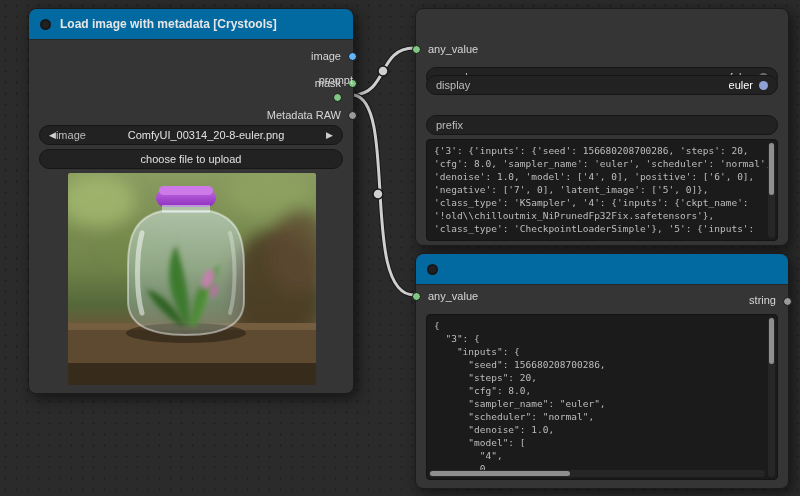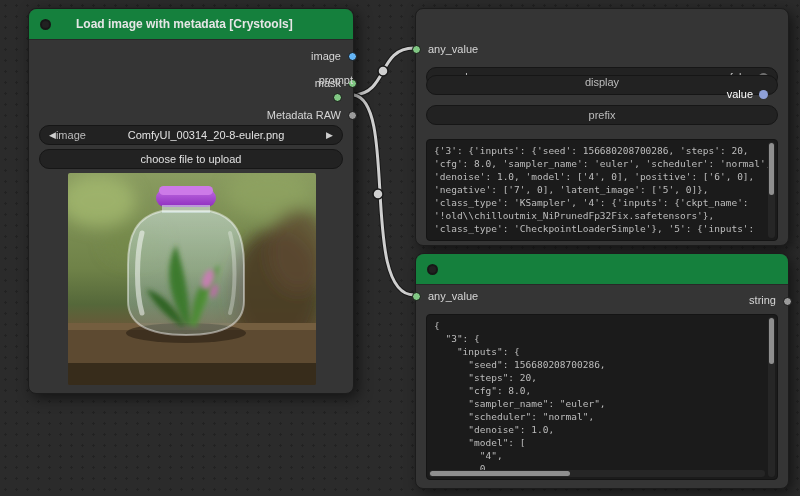--- a/index.html
+++ b/index.html
@@ -9,22 +9,22 @@
     background-image:radial-gradient(circle,#222 1px,rgba(0,0,0,0) 1.3px);
     background-size:11px 11px;
     font-family:"Liberation Sans",sans-serif;
   }
   .wires{position:absolute;left:0;top:0;width:800px;height:496px;z-index:1;pointer-events:none;}
   .node{
     position:absolute;background:#353535;border:1px solid #1c1c1c;border-radius:8px;
     box-shadow:4px 4px 14px rgba(0,0,0,.55);z-index:2;box-sizing:border-box;
   }
   .node-header{
-    height:30px;display:flex;align-items:center;gap:25px;padding:0 11px;
-    background:#15803d;border-radius:8px 8px 0 0;border-bottom:1px solid #282828;
+    height:30px;display:flex;align-items:center;gap:9px;padding:0 11px;
+    background:#0369a1;border-radius:8px 8px 0 0;border-bottom:1px solid #282828;
   }
   .collapse-dot{width:11px;height:11px;border-radius:50%;background:#212121;
     border:2px solid #171717;box-sizing:border-box;flex:none;}
   .node-title{font-size:12px;font-weight:600;color:#e6e6e6;white-space:nowrap;overflow:hidden;}
   .slot{position:absolute;height:20px;display:flex;align-items:center;gap:7px;}
   .slot.out{right:0;}
   .slot.in{left:0;}
   .slot-dot{width:9px;height:9px;border-radius:50%;border:1px solid #141414;box-sizing:border-box;flex:none;}
   .slot.out .slot-dot{margin-right:-4px;}
   .slot.in  .slot-dot{margin-left:-4px;}
@@ -165,28 +165,28 @@
       <span class="slot-label">any_value</span>
     </div>
 
     <div class="widget" style="top:58px;">
       <span class="wname">console</span>
       <span class="wvalue dim">
         <span>false</span>
         <span class="toggle-dot" style="background: rgb(110, 110, 110);"></span>
       </span>
     </div>
-    <div class="widget" style="top:66px;flex-direction:column;">
+    <div class="widget" style="top:66px;">
       <span class="wname">display</span>
       <span class="wvalue">
-        <span>value</span>
+        <span>euler</span>
         <span class="toggle-dot" style="background: rgb(142, 160, 216);"></span>
       </span>
     </div>
-    <div class="widget" style="top:96px;justify-content:center;">
+    <div class="widget" style="top:106px;">
       <span class="wname">prefix</span>
     </div>
 
     <div class="code-box" style="top:130px;height:100px;">
       <div class="code">{'3': {'inputs': {'seed': 156680208700286, 'steps': 20,
 'cfg': 8.0, 'sampler_name': 'euler', 'scheduler': 'normal',
 'denoise': 1.0, 'model': ['4', 0], 'positive': ['6', 0],
 'negative': ['7', 0], 'latent_image': ['5', 0]},
 'class_type': 'KSampler', '4': {'inputs': {'ckpt_name':
 '!old\\chilloutmix_NiPrunedFp32Fix.safetensors'},

